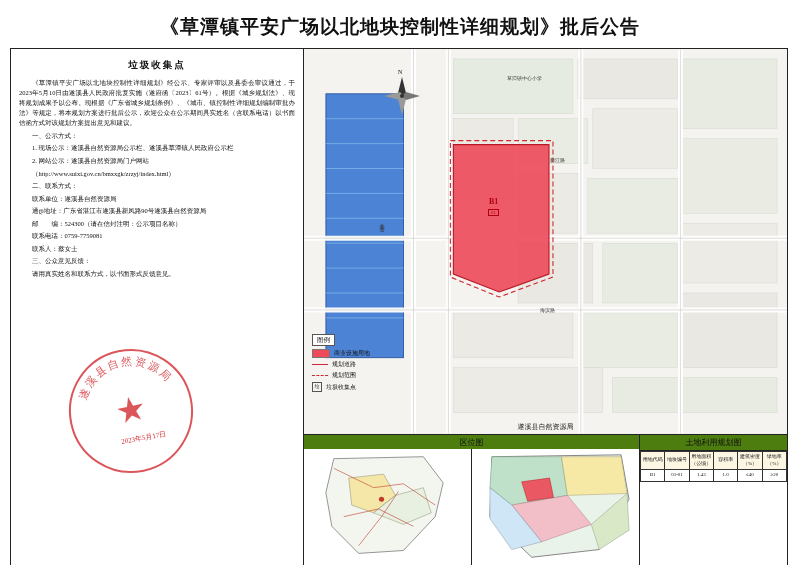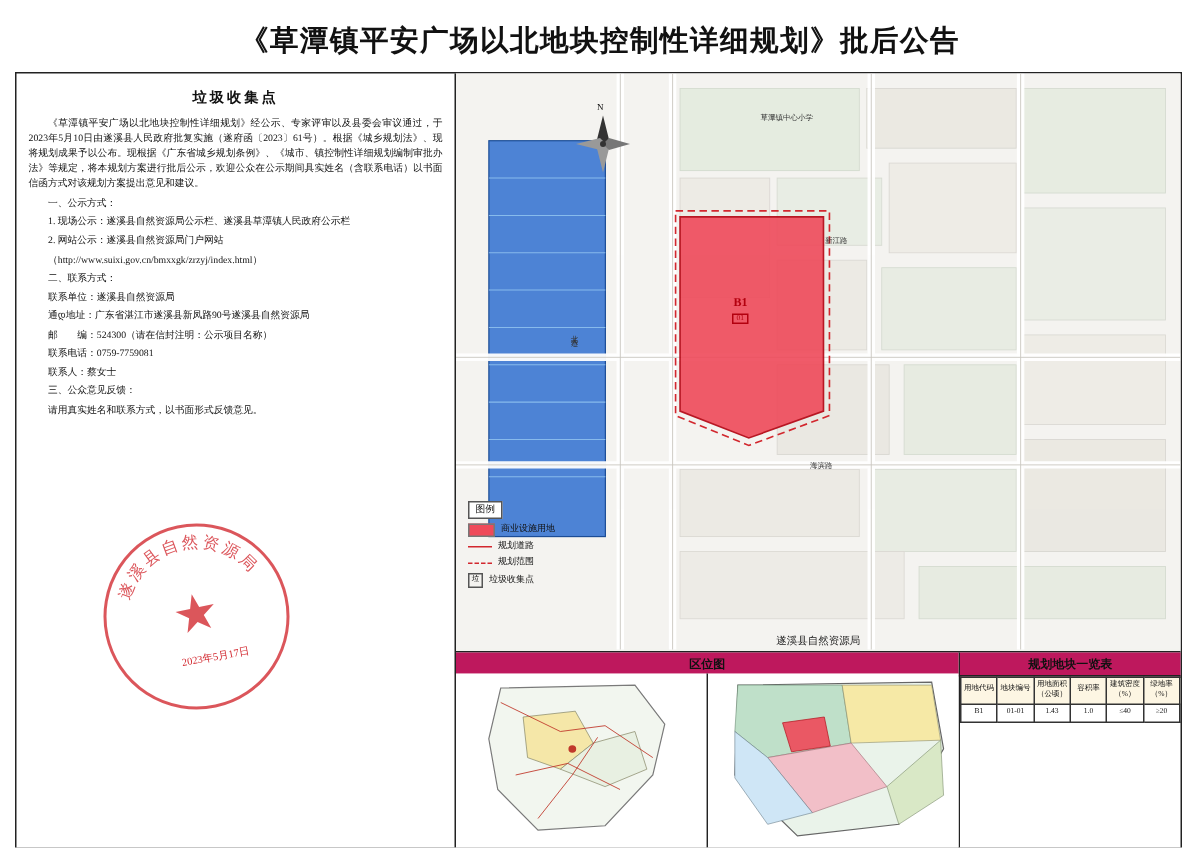--- a/index.html
+++ b/index.html
@@ -122,22 +122,22 @@
   .sqicon{width:8px;height:8px;border:1px solid #555;display:inline-block;text-align:center;font-size:5px;line-height:8px;}
   
   .bottom-row{
     position:absolute;left:0;right:0;top:386px;bottom:0;
   }
   .loc-box{
     position:absolute;left:0;top:0;width:336px;bottom:0;
     border-right:1px solid #222;box-sizing:border-box;
   }
   .loc-title,.tbl-title{
-    text-align:center;font-size:8px;font-weight:bold;
-    border-bottom:1px solid #222;padding:2px 0;background:#be185d;
+    text-align:center;font-size:8px;font-weight:normal;
+    border-bottom:1px solid #222;padding:2px 0;background:#4d7c0f;
   }
   .loc-maps{
     position:absolute;top:14px;left:0;right:0;bottom:0;
     display:flex;
   }
   .loc-maps .m{flex:1;position:relative;border-right:1px solid #222;overflow:hidden;background:#fff;}
   .loc-maps .m:last-child{border-right:none;}
   .tbl-box{
     position:absolute;left:336px;right:0;top:0;bottom:0;
     box-sizing:border-box;
@@ -331,21 +331,21 @@
                 <polygon points="40,58 96,48 120,78 70,96" fill="#f2bfc8" stroke="#9a6a72" stroke-width="0.4"></polygon>
                 <polygon points="18,40 40,58 70,96 40,104 18,72" fill="#cfe6f6" stroke="#6a7f8a" stroke-width="0.4"></polygon>
                 <polygon points="120,78 156,46 158,84 128,104" fill="#d9e8c6" stroke="#7a8a6a" stroke-width="0.4"></polygon>
                 <polygon points="50,34 78,30 82,50 56,54" fill="#ef4a5a" opacity="0.9" stroke="#b3000f" stroke-width="0.5"></polygon>
               </svg>
             </div>
           </div>
         </div>
 
         <div class="tbl-box">
-          <div class="tbl-title">规划地块一览表</div>
+          <div class="tbl-title">土地利用规划图</div>
           <table class="idx">
             <thead>
               <tr>
                 <th>用地代码</th>
                 <th>地块编号</th>
                 <th>用地面积（公顷）</th>
                 <th>容积率</th>
                 <th>建筑密度（%）</th>
                 <th>绿地率（%）</th>
               </tr>

